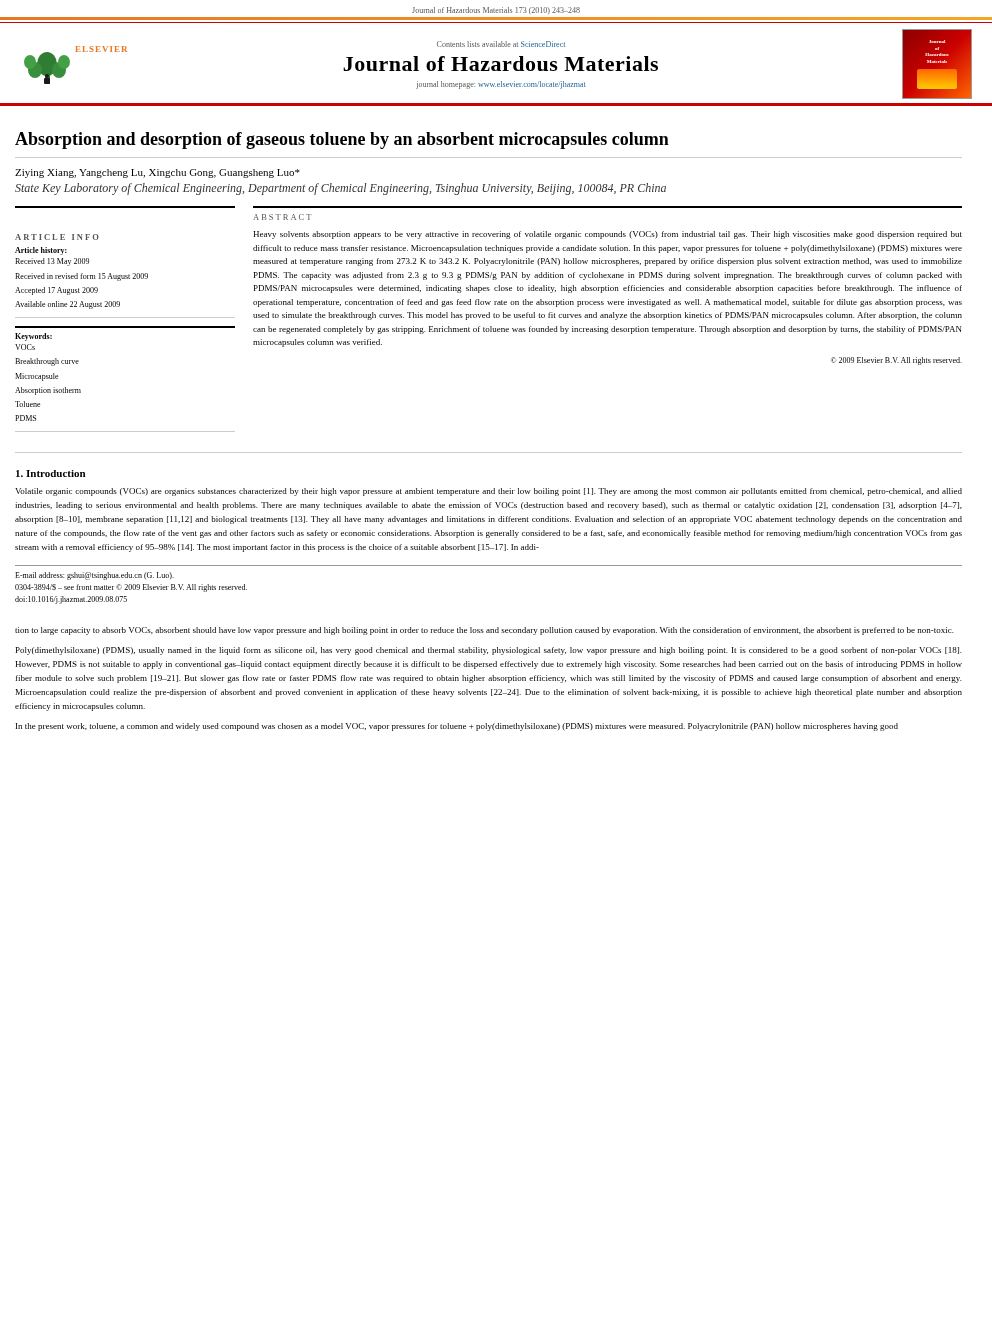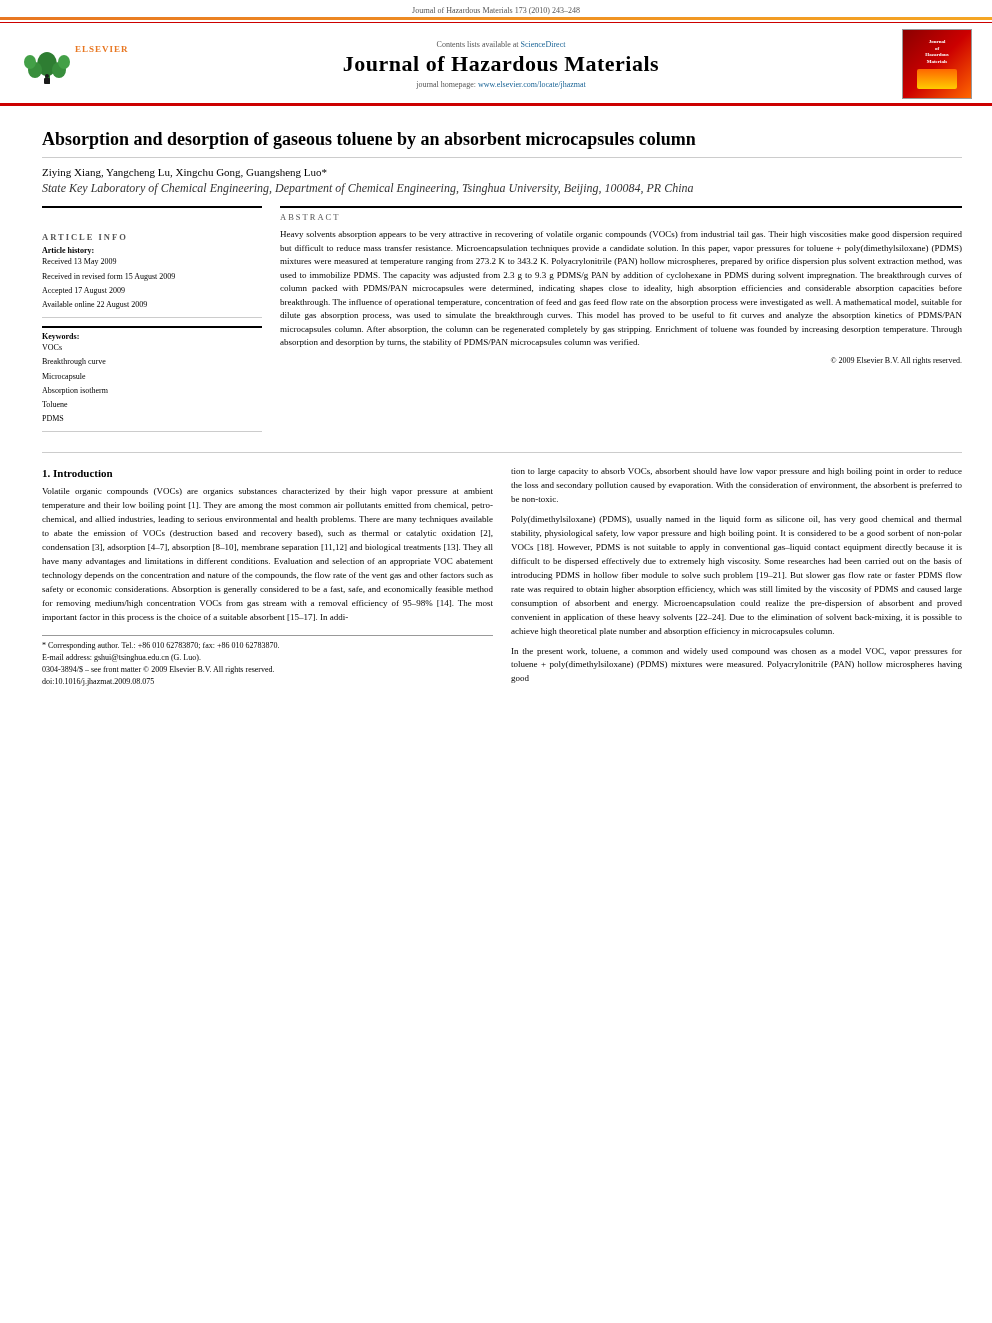--- a/index.html
+++ b/index.html
@@ -79,21 +79,21 @@
       justify-content: center;
       padding: 4px;
       font-size: 5.5px;
       color: #fff;
       text-align: center;
       font-weight: bold;
     }
 
     
     .article-body {
-      padding: 10px 30px 10px 42px;
+      padding: 10px 30px 10px 15px;
       position: relative;
     }
 
     
     .article-title {
       font-size: 18px;
       font-weight: bold;
       color: #000;
       margin-bottom: 8px;
       line-height: 1.3;
@@ -187,20 +187,21 @@
       border: none;
       border-top: 1px solid #ccc;
       margin: 12px 0;
     }
 
     
     .body-two-col {
       display: flex;
       gap: 18px;
       margin-top: 0;
+      flex-direction: column;
     }
     .body-col {
       flex: 1;
     }
 
     .section-heading {
       font-size: 11px;
       font-weight: bold;
       margin-bottom: 6px;
       margin-top: 2px;
@@ -351,21 +352,20 @@
     <div class="body-col">
       <div class="section-heading">
         <span class="section-number">1.</span>
         <span>Introduction</span>
       </div>
       <p class="body-text">
         Volatile organic compounds (VOCs) are organics substances characterized by their high vapor pressure at ambient temperature and their low boiling point [1]. They are among the most common air pollutants emitted from chemical, petro-chemical, and allied industries, leading to serious environmental and health problems. There are many techniques available to abate the emission of VOCs (destruction based and recovery based), such as thermal or catalytic oxidation [2], condensation [3], adsorption [4–7], absorption [8–10], membrane separation [11,12] and biological treatments [13]. They all have many advantages and limitations in different conditions. Evaluation and selection of an appropriate VOC abatement technology depends on the concentration and nature of the compounds, the flow rate of the vent gas and other factors such as safety or economic considerations. Absorption is generally considered to be a fast, safe, and economically feasible method for removing medium/high concentration VOCs from gas stream with a removal efficiency of 95–98% [14]. The most important factor in this process is the choice of a suitable absorbent [15–17]. In addi-
       </p>
 
       <div class="footnote-area">
-        <div class="footnote-text">* Corresponding author. Tel.: +86 010 62783870; fax: +86 010 62783870.</div>
         <div class="footnote-text">E-mail address: gshui@tsinghua.edu.cn (G. Luo).</div>
         <div class="footnote-text">0304-3894/$ – see front matter © 2009 Elsevier B.V. All rights reserved.</div>
         <div class="footnote-text">doi:10.1016/j.jhazmat.2009.08.075</div>
       </div>
     </div>
 
     <div class="body-col">
       <p class="body-text">
         tion to large capacity to absorb VOCs, absorbent should have low vapor pressure and high boiling point in order to reduce the loss and secondary pollution caused by evaporation. With the consideration of environment, the absorbent is preferred to be non-toxic.
       </p>

